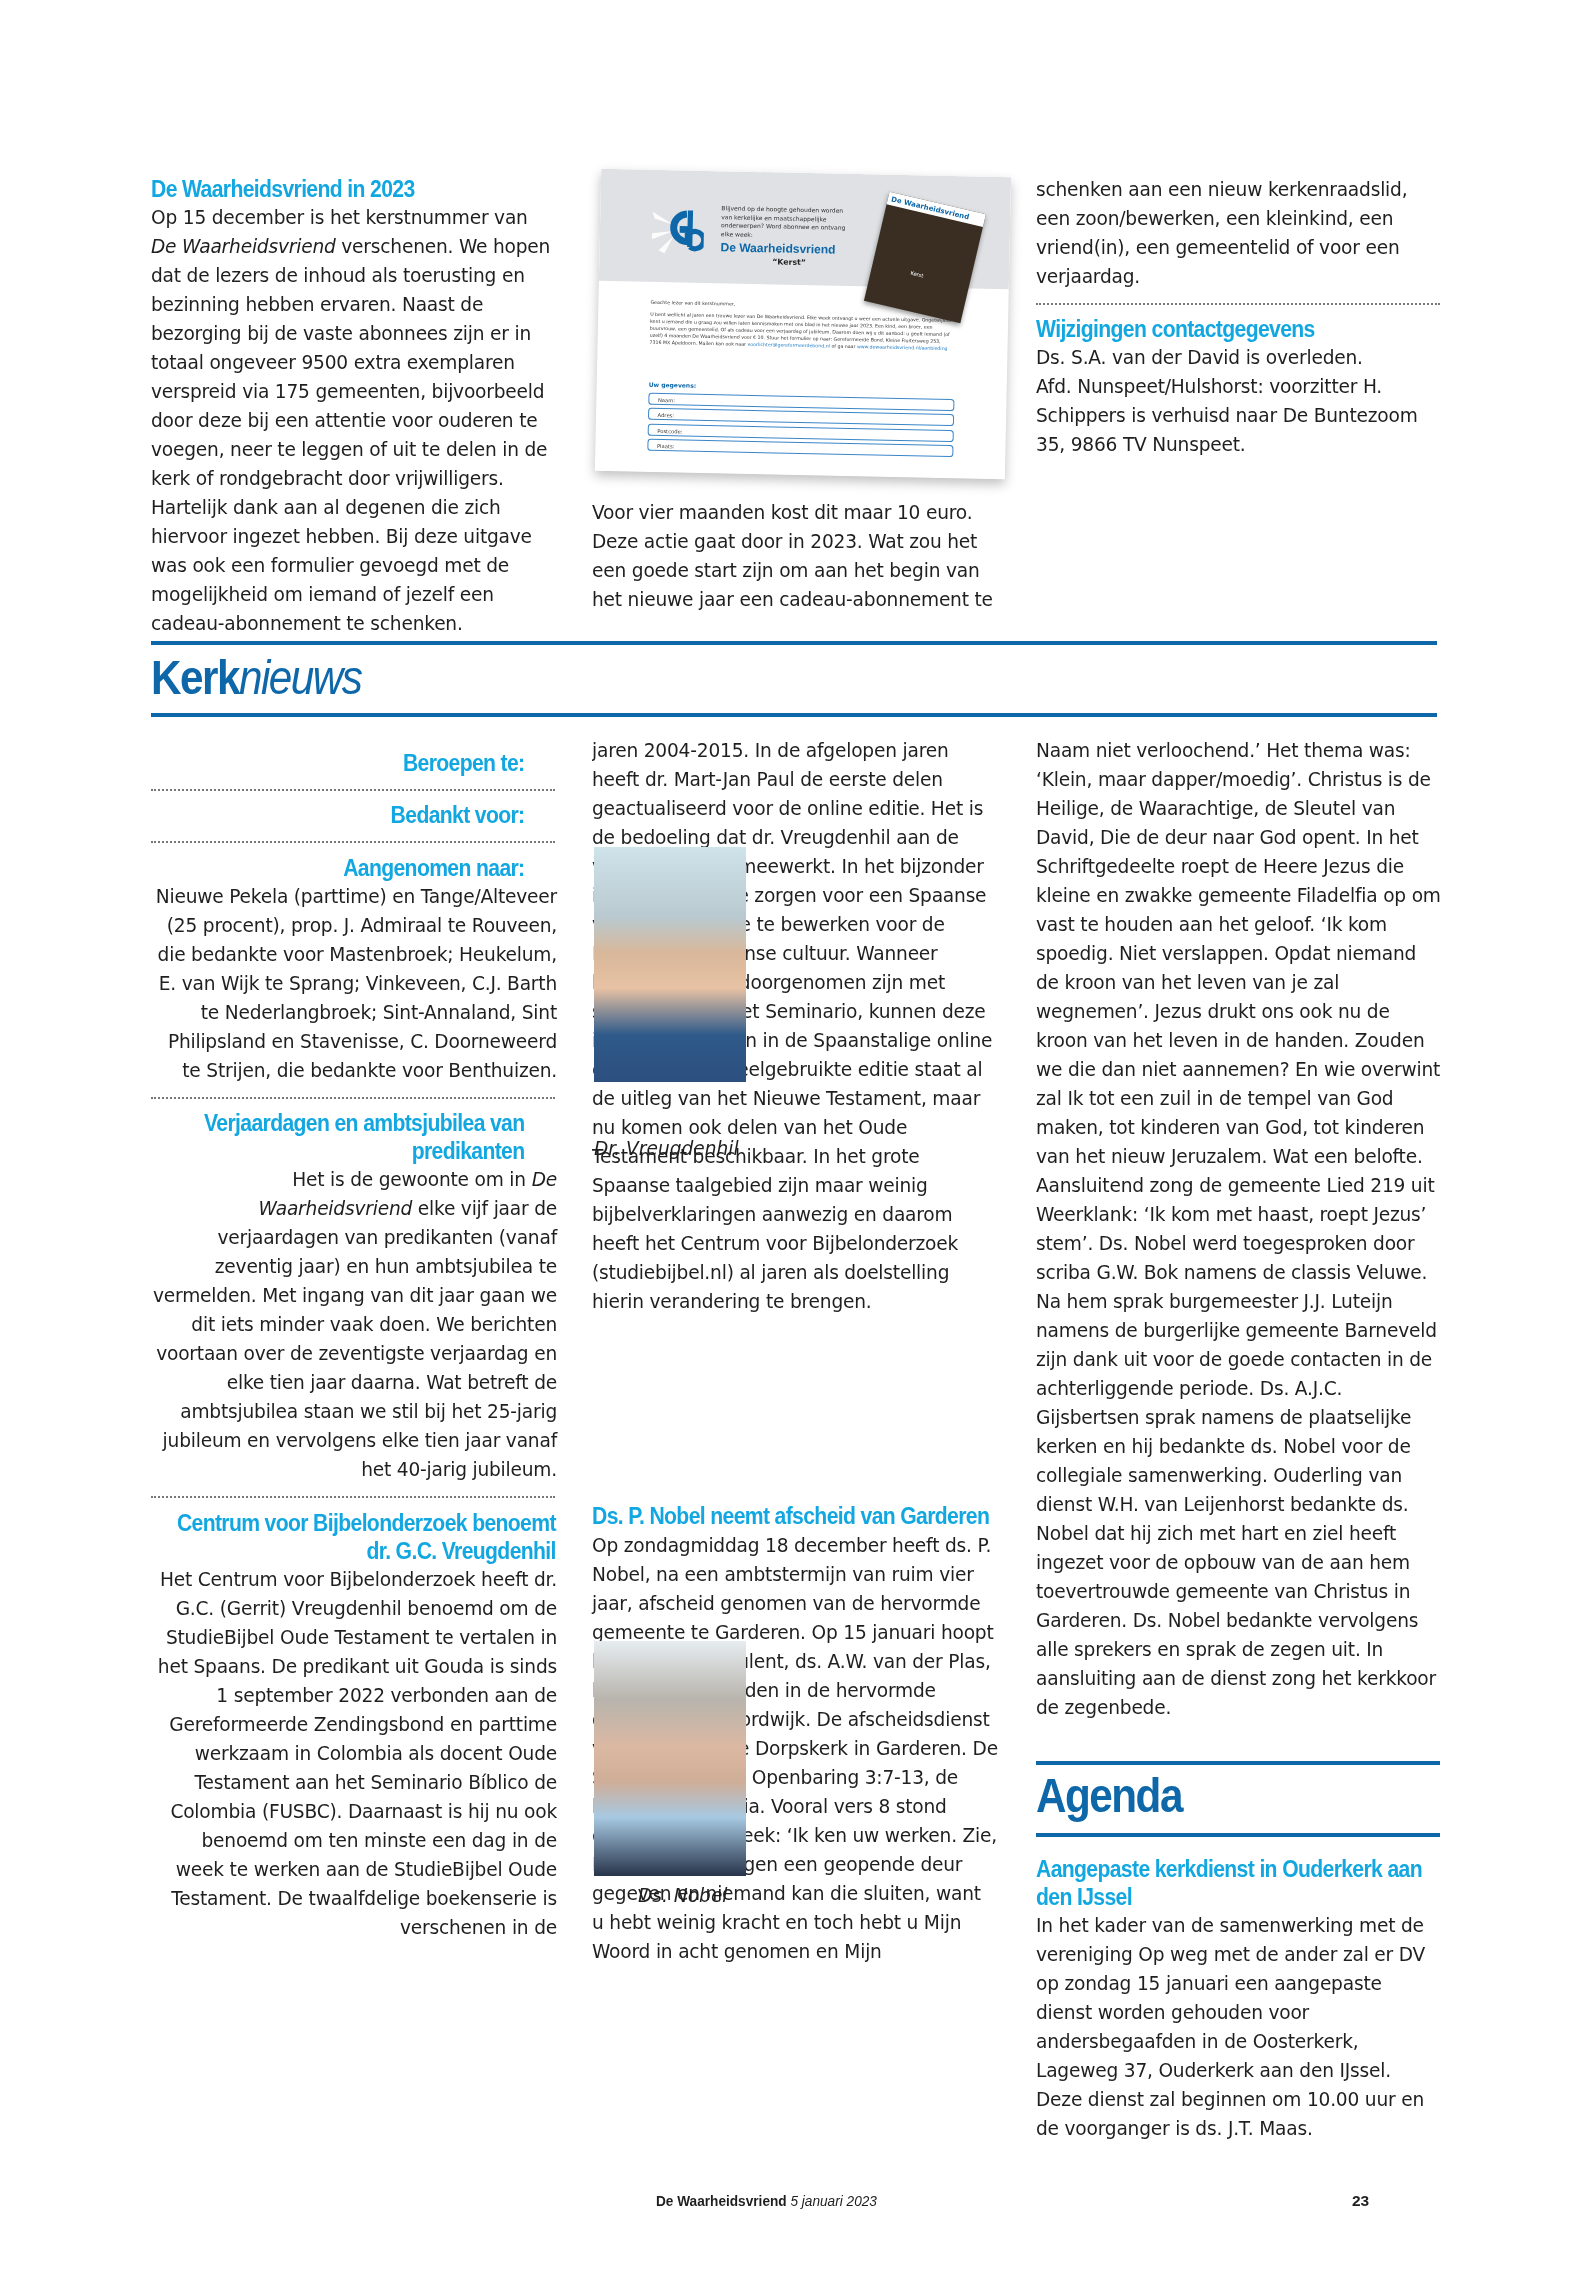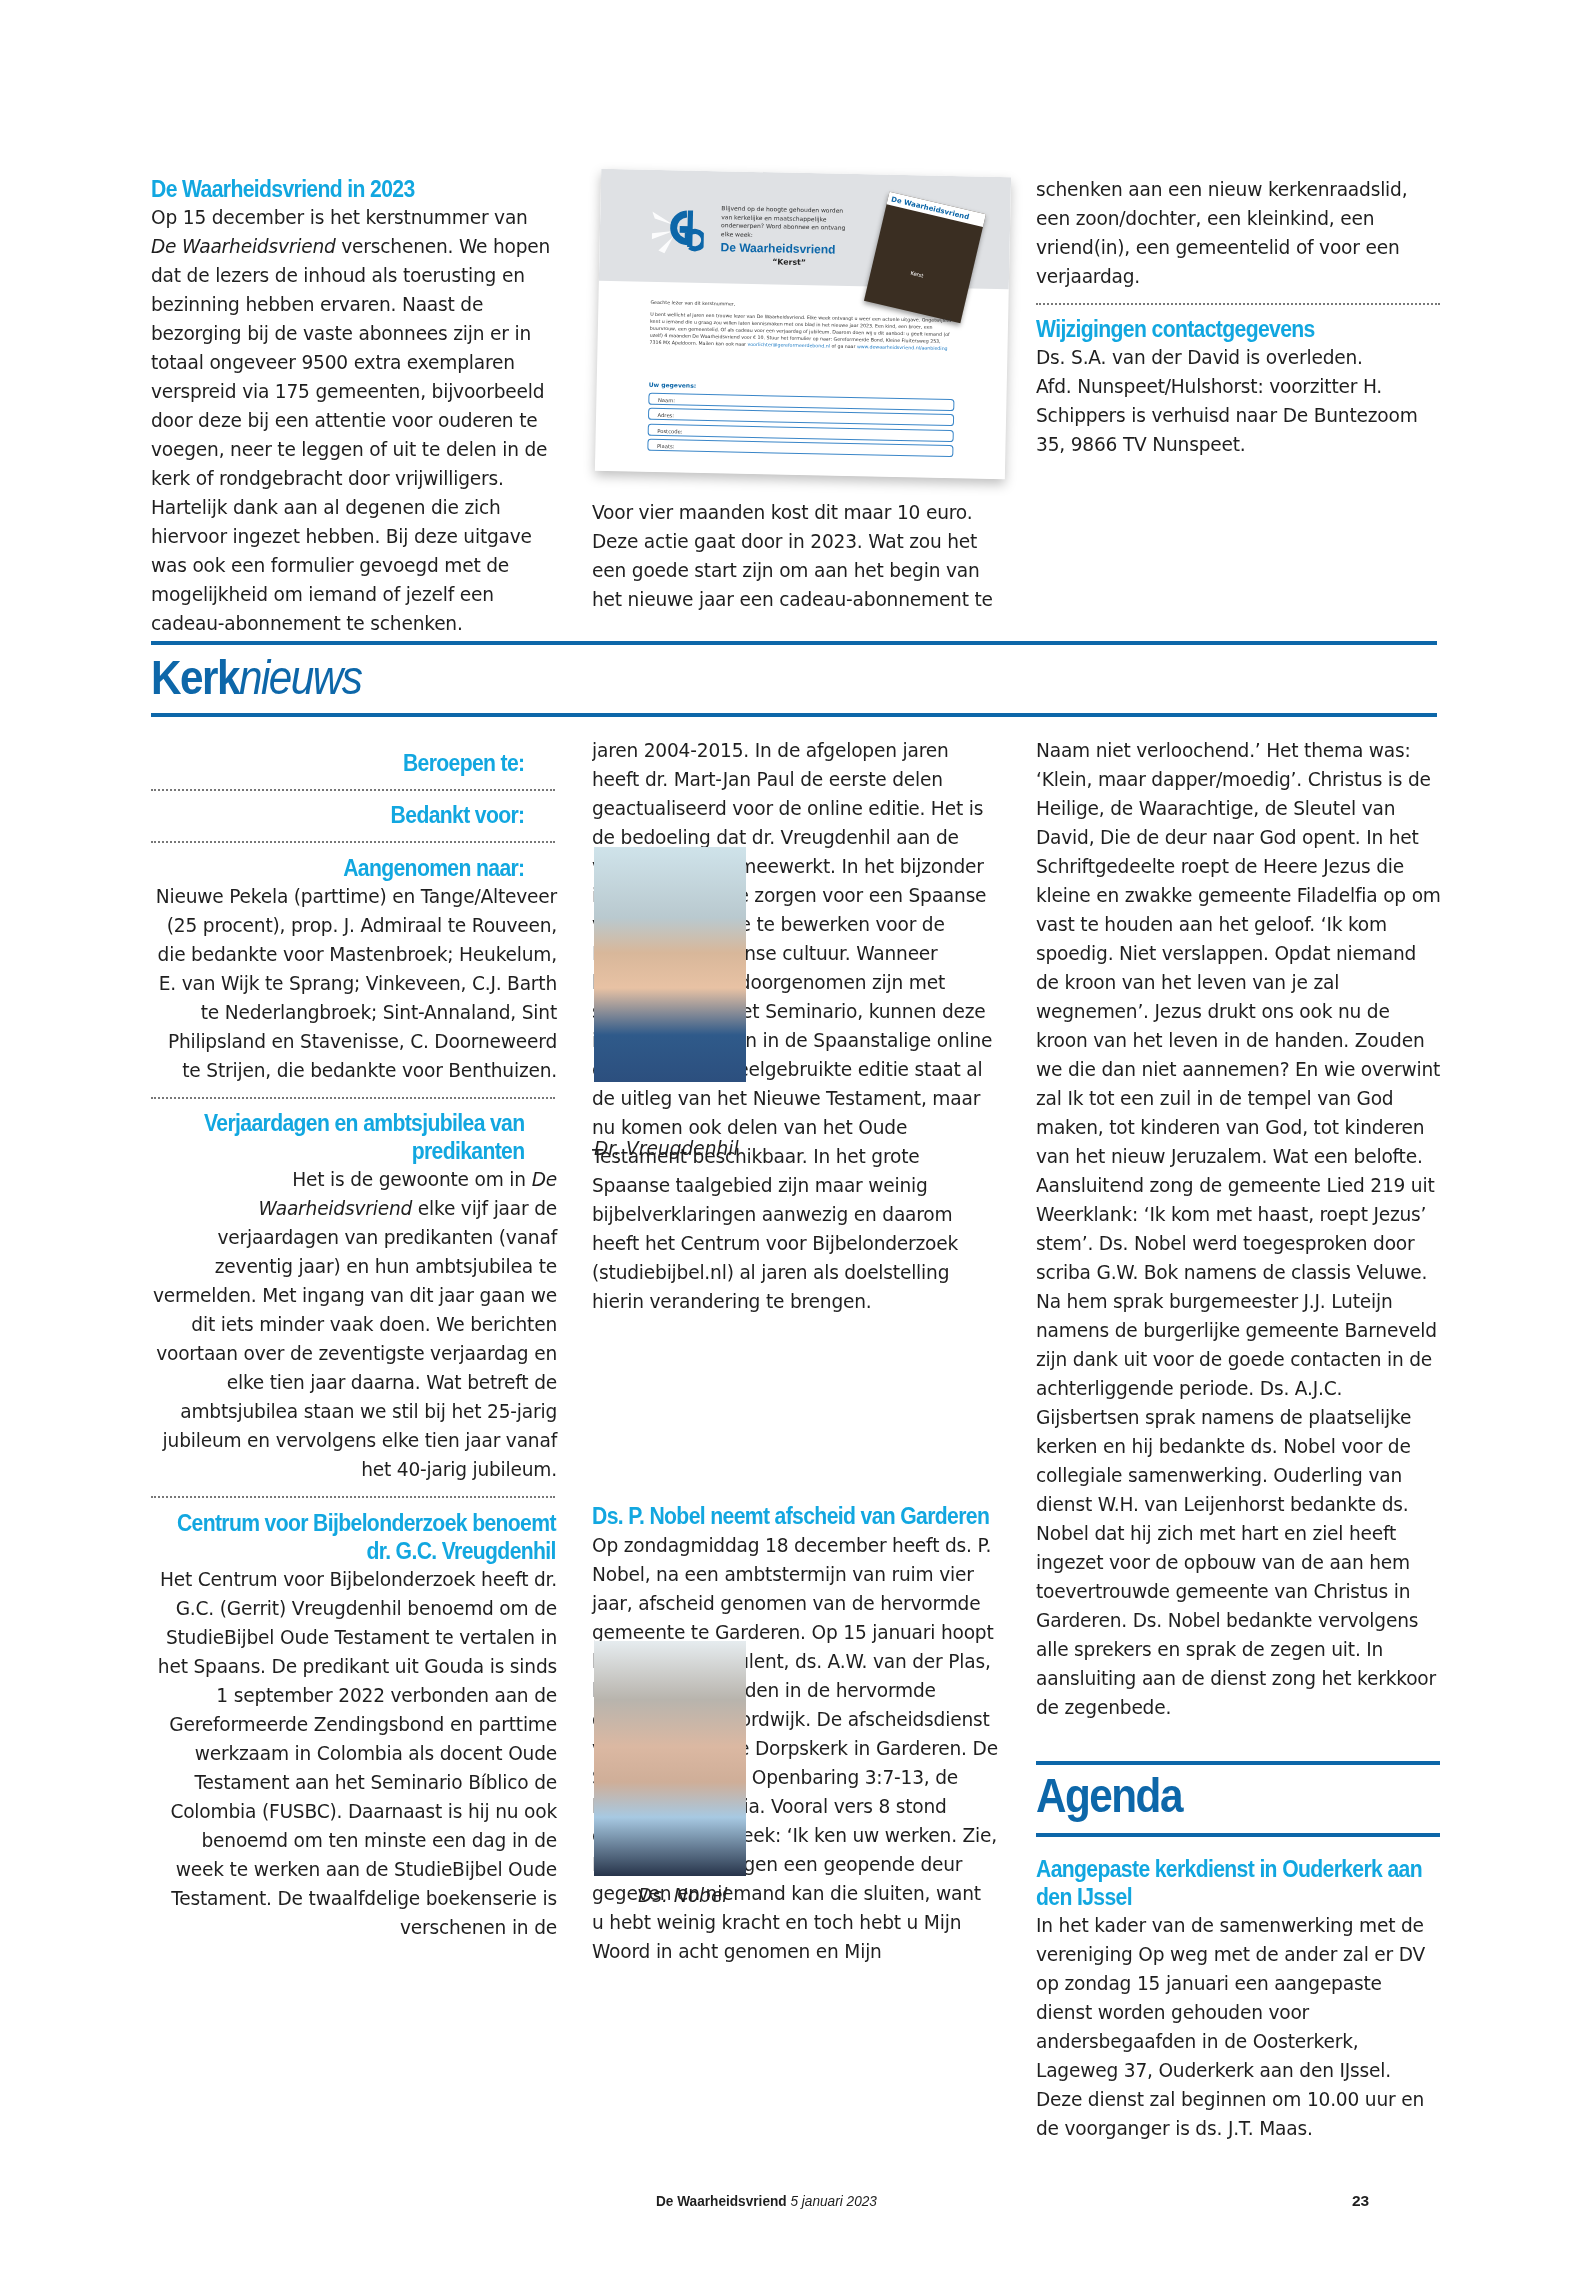--- a/index.html
+++ b/index.html
@@ -77,21 +77,21 @@
   <div class="ad-field" style="top:254px">Postcode:</div>
   <div class="ad-field" style="top:269px">Plaats:</div>
   <div class="ad-tear"></div>
 </div>
 
 <div class="col" style="left:592px; top:498px;">
   <p>Voor vier maanden kost dit maar 10 euro. Deze actie gaat door in 2023. Wat zou het een goede start zijn om aan het begin van het nieuwe jaar een cadeau-abonnement te</p>
 </div>
 
 <div class="col" style="left:1036px; top:175px;">
-  <p>schenken aan een nieuw kerkenraadslid, een zoon/dochter, een kleinkind, een vriend(in), een gemeentelid of voor een verjaardag.</p>
+  <p>schenken aan een nieuw kerkenraadslid, een zoon/bewerken, een kleinkind, een vriend(in), een gemeentelid of voor een verjaardag.</p>
   <div class="dots"></div>
   <h3 class="h">Wijzigingen contactgegevens</h3>
   <p>Ds. S.A. van der David is overleden.</p>
   <p>Afd. Nunspeet/Hulshorst: voorzitter H. Schippers is verhuisd naar De Buntezoom 35, 9866 TV Nunspeet.</p>
 </div>
 
 <div class="bigrule" style="left:151px; top:641px; width:1286px;"></div>
 <div class="bighead" style="left:151px; top:652px;"><span>Kerk</span><span class="it">nieuws</span></div>
 <div class="bigrule" style="left:151px; top:713px; width:1286px;"></div>
 

